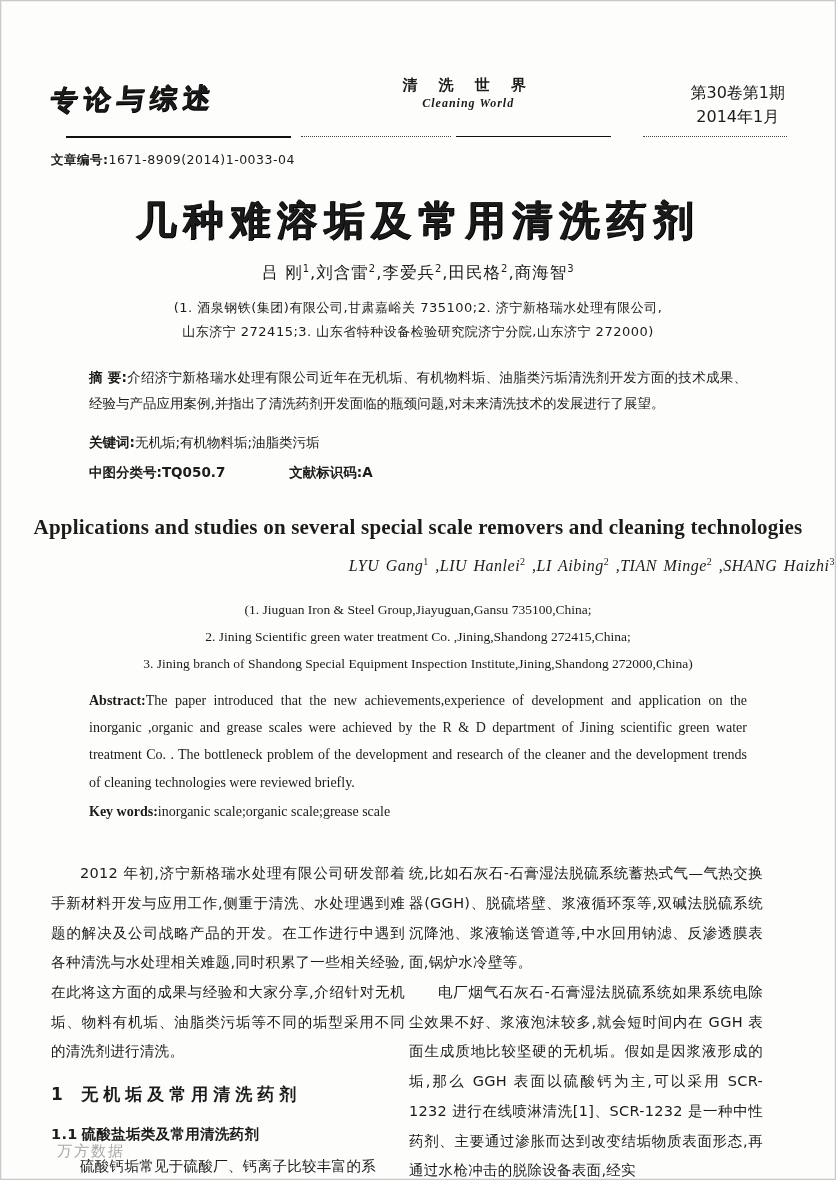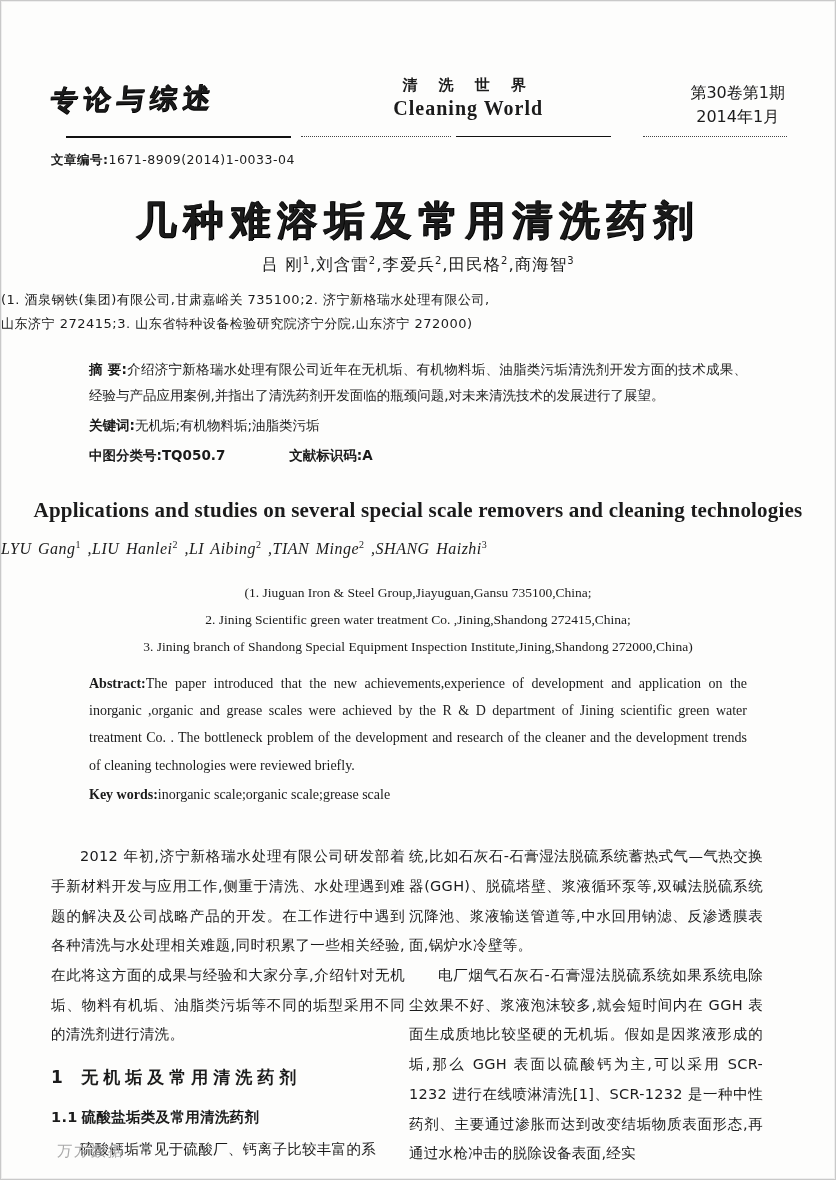--- a/index.html
+++ b/index.html
@@ -22,58 +22,58 @@
     padding:74px 50px 0 50px;
   }
   .column-logo {
     font-size:27px; font-weight:900; letter-spacing:6px;
     transform: skewX(-6deg) rotate(-1deg);
     text-shadow:1px 0 0 #000, 0 1px 0 #000;
     padding-top:6px;
   }
   .journal-center { text-align:center; line-height:1.35; margin-left:30px; }
   .journal-cn { font-size:15px; letter-spacing:8px; font-weight:700; }
-  .journal-en { font-size:20px; font-weight:900; font-family:"Liberation Serif", serif; letter-spacing:1px; }
+  .journal-en { font-size:12px; font-weight:900; font-family:"Liberation Serif", serif; letter-spacing:1px;font-style:italic; }
   .issue-box { text-align:center; font-size:16px; line-height:1.5; padding-top:6px; }
 
   .header-rule { position:relative; height:4px; margin:6px 50px 0 50px; }
   .header-rule span { position:absolute; top:1px; display:block; }
   .hr-s1 { left:15px;  width:225px; border-top:2.5px solid #111; }
   .hr-d1 { left:250px; width:150px; border-top:1.5px dotted #444; }
   .hr-s2 { left:405px; width:155px; border-top:1.5px solid #111; }
   .hr-d2 { left:592px; width:144px; border-top:1.5px dotted #444; }
 
   .article-id { margin:13px 50px 0 50px; font-size:12.5px; letter-spacing:0.5px; }
 
   
   .cn-title {
     text-align:center; margin-top:24px;
     font-size:40px; font-weight:900; letter-spacing:7px;
     text-shadow:1.2px 0 0 #000, 0 1px 0 #000;
   }
-  .cn-authors { text-align:center; margin-top:6px; font-size:16.5px; letter-spacing:1px; }
+  .cn-authors { text-align:center; margin-top:14px; font-size:16.5px; letter-spacing:1px; }
   .cn-authors sup { font-size:10px; }
-  .cn-affil { margin-top:12px; font-size:13px; line-height:1.85; letter-spacing:0.5px; }
+  .cn-affil { text-align:center; margin-top:12px; font-size:13px; line-height:1.85; letter-spacing:0.5px; }
 
   
   .cn-abstract { margin:20px 50px 0 50px; padding:0 38px; font-size:13.5px; line-height:1.95; }
   .cn-abstract .para { text-align:justify; }
   .cn-abstract b { font-weight:900; }
-  .meta-line { margin-top:3px; }
+  .meta-line { margin-top:12px; }
   .clc-line { font-weight:900; margin-top:4px; }
   .clc-gap { display:inline-block; width:64px; }
 
   
   .en-title {
     text-align:center; margin-top:30px;
     font-family:"Liberation Serif", serif;
     font-size:21px; font-weight:900; letter-spacing:0.2px;
   }
   .en-authors {
-    text-align:left; margin-top:16px;
+    text-align:right; margin-top:16px;
     font-family:"Liberation Serif", serif; font-style:italic;
     font-size:16px; letter-spacing:0.5px; word-spacing:2px;
   }
   .en-authors sup { font-size:10px; font-style:normal; }
   .en-affils { text-align:center; margin-top:20px; font-family:"Liberation Serif", serif; font-size:13.5px; line-height:2.0; }
   .en-abstract { margin:10px 50px 0 50px; padding:0 38px; font-family:"Liberation Serif", serif; font-size:14px; line-height:1.95; }
   .en-abstract .para { text-align:justify; }
   .en-abstract b { font-family:"Liberation Serif", serif; font-weight:900; }
   .en-keywords { margin-top:2px; }
 

